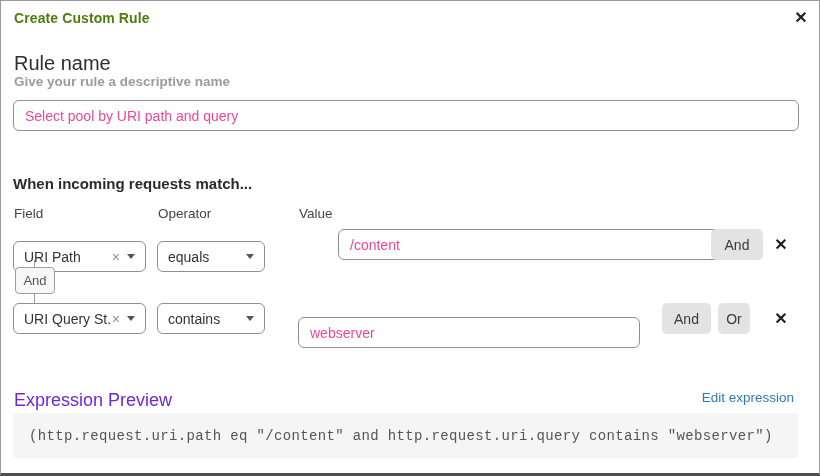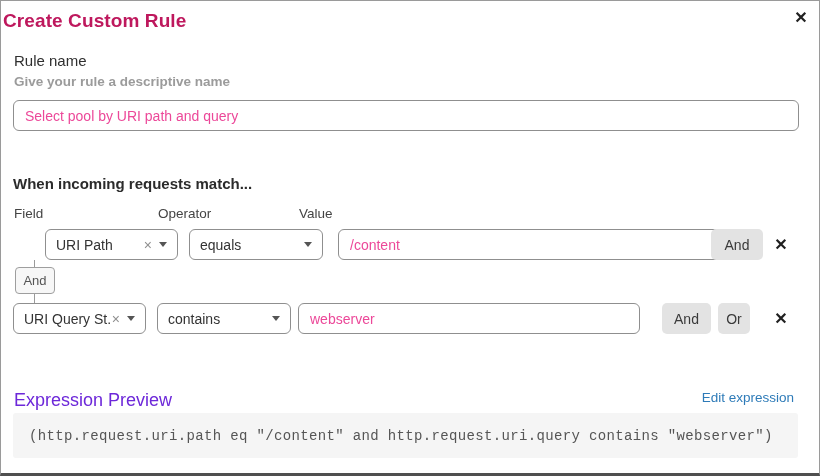--- a/index.html
+++ b/index.html
@@ -15,42 +15,42 @@
     width: 820px;
     height: 476px;
     background: #fff;
     border: 1px solid #9a9a9a;
     border-bottom: 3px solid #4f4f4f;
     overflow: hidden;
   }
   .abs { position: absolute; }
 
   .dialog-title {
-    left: 2px; top: 9px;
-    font-size: 19px;
+    left: 13px; top: 9px;
+    font-size: 14px;
     font-weight: 700;
-    color: #be185d;
+    color: #4d7c0f;
     letter-spacing: 0.1px;
   }
   .close-btn {
     left: 789px; top: 5px;
     width: 22px; height: 24px;
     font-size: 16px;
     font-weight: 700;
     color: #222;
     text-align: center;
     line-height: 24px;
     cursor: pointer;
     background: none; border: none;
     font-family: "Liberation Sans", sans-serif;
   }
 
   .rule-name-label {
     left: 13px; top: 51px;
-    font-size: 15px;
+    font-size: 20px;
     color: #2f2f2f;
   }
   .rule-name-helper {
     left: 13px; top: 73px;
     font-size: 13.5px;
     color: #9b9b9b;
     font-weight: bold;
   }
   .text-input {
     height: 31px;
@@ -104,26 +104,26 @@
   .caret {
     width: 0; height: 0;
     border-left: 4.5px solid transparent;
     border-right: 4.5px solid transparent;
     border-top: 5.5px solid #555;
     flex: 0 0 auto;
   }
   .select .caret { margin-left: auto; }
   .select .clear-x + .caret { margin-left: 0; }
 
-  .row1 { top: 228px; margin-left: 32px; }
+  .row1 { top: 240px; }
   .row2 { top: 302px; }
   .field-select   { left: 12px;  width: 133px; }
-  .operator-select{ left: 156px; width: 134px; }
+  .operator-select{ left: 156px; width: 108px; }
   .value-input-1  { left: 297px; top: 228px; width: 406px; margin-left: 40px; }
-  .value-input-2  { left: 297px; top: 302px; width: 342px; }
+  .value-input-2  { left: 297px; top: 316px; width: 342px; }
 
   .logic-btn {
     height: 31px;
     background: #e3e3e3;
     border: none;
     border-radius: 5px;
     font-size: 14px;
     color: #3a3a3a;
     cursor: pointer;
     font-family: "Liberation Sans", sans-serif;

